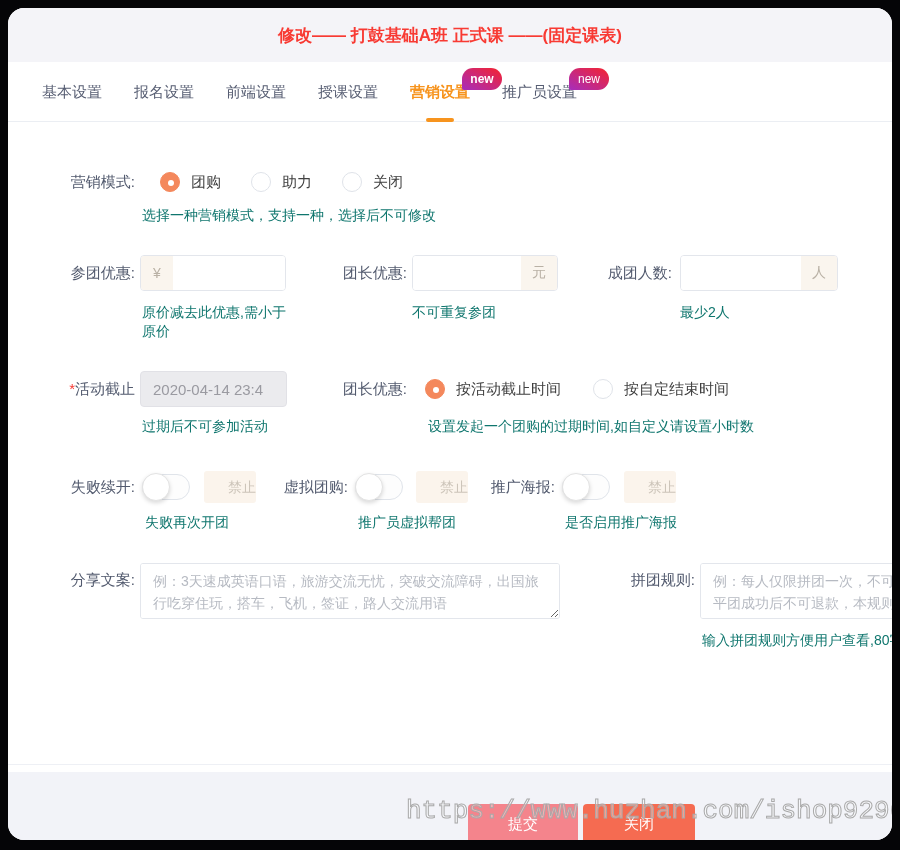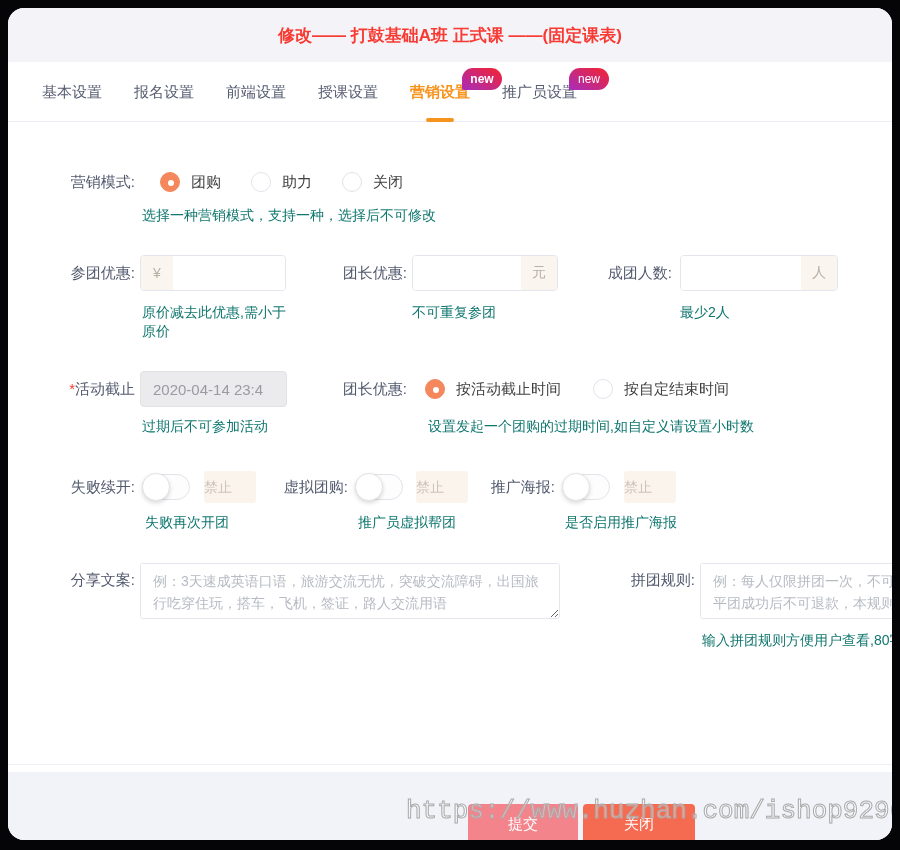--- a/index.html
+++ b/index.html
@@ -43,21 +43,21 @@
   .addon{background:#faf5ee;color:#b9b1a5;display:flex;align-items:center;justify-content:center;font-size:14px;flex:none;}
   .igroup input{border:none;outline:none;min-width:0;flex:1;font-size:14px;padding:0 8px;color:#525a6e;}
   
   .date-ipt{height:36px;background:#ebebee;border:1px solid #e1e1e6;border-radius:4px;
         color:#9a9aa1;font-size:15px;padding:0 12px;box-sizing:border-box;width:147px;outline:none;}
   
   .switch{width:48px;height:26px;border-radius:13px;background:#fdfdfd;border:1px solid #e0e4ea;
         position:relative;box-sizing:border-box;flex:none;cursor:pointer;}
   .knob{position:absolute;left:-1px;top:-2px;width:28px;height:28px;border-radius:50%;background:#fff;
         border:1px solid #e3e3e3;box-shadow:0 2px 4px rgba(0,0,0,.15);box-sizing:border-box;}
-  .ban{width:52px;height:32px;line-height:32px;text-align:left;background:#fbf4ec;color:#cdc5ba;
+  .ban{width:52px;height:32px;line-height:32px;text-align:right;background:#fbf4ec;color:#cdc5ba;
         font-size:14px;border-radius:3px;flex:none;cursor:pointer;}
   
   .ta{border:1px solid #e3e6ec;border-radius:3px;padding:6px 12px;font-size:14px;line-height:22px;
         color:#525a6e;box-sizing:border-box;font-family:inherit;background:#fff;outline:none;}
   .ta::placeholder{color:#b6bac2;}
   
   .hint-mode{left:134px;top:198px;}
   .hint-join{left:134px;top:295px;width:152px;white-space:normal;}
   .hint-leader{left:404px;top:295px;}
   .hint-size{left:672px;top:295px;}

